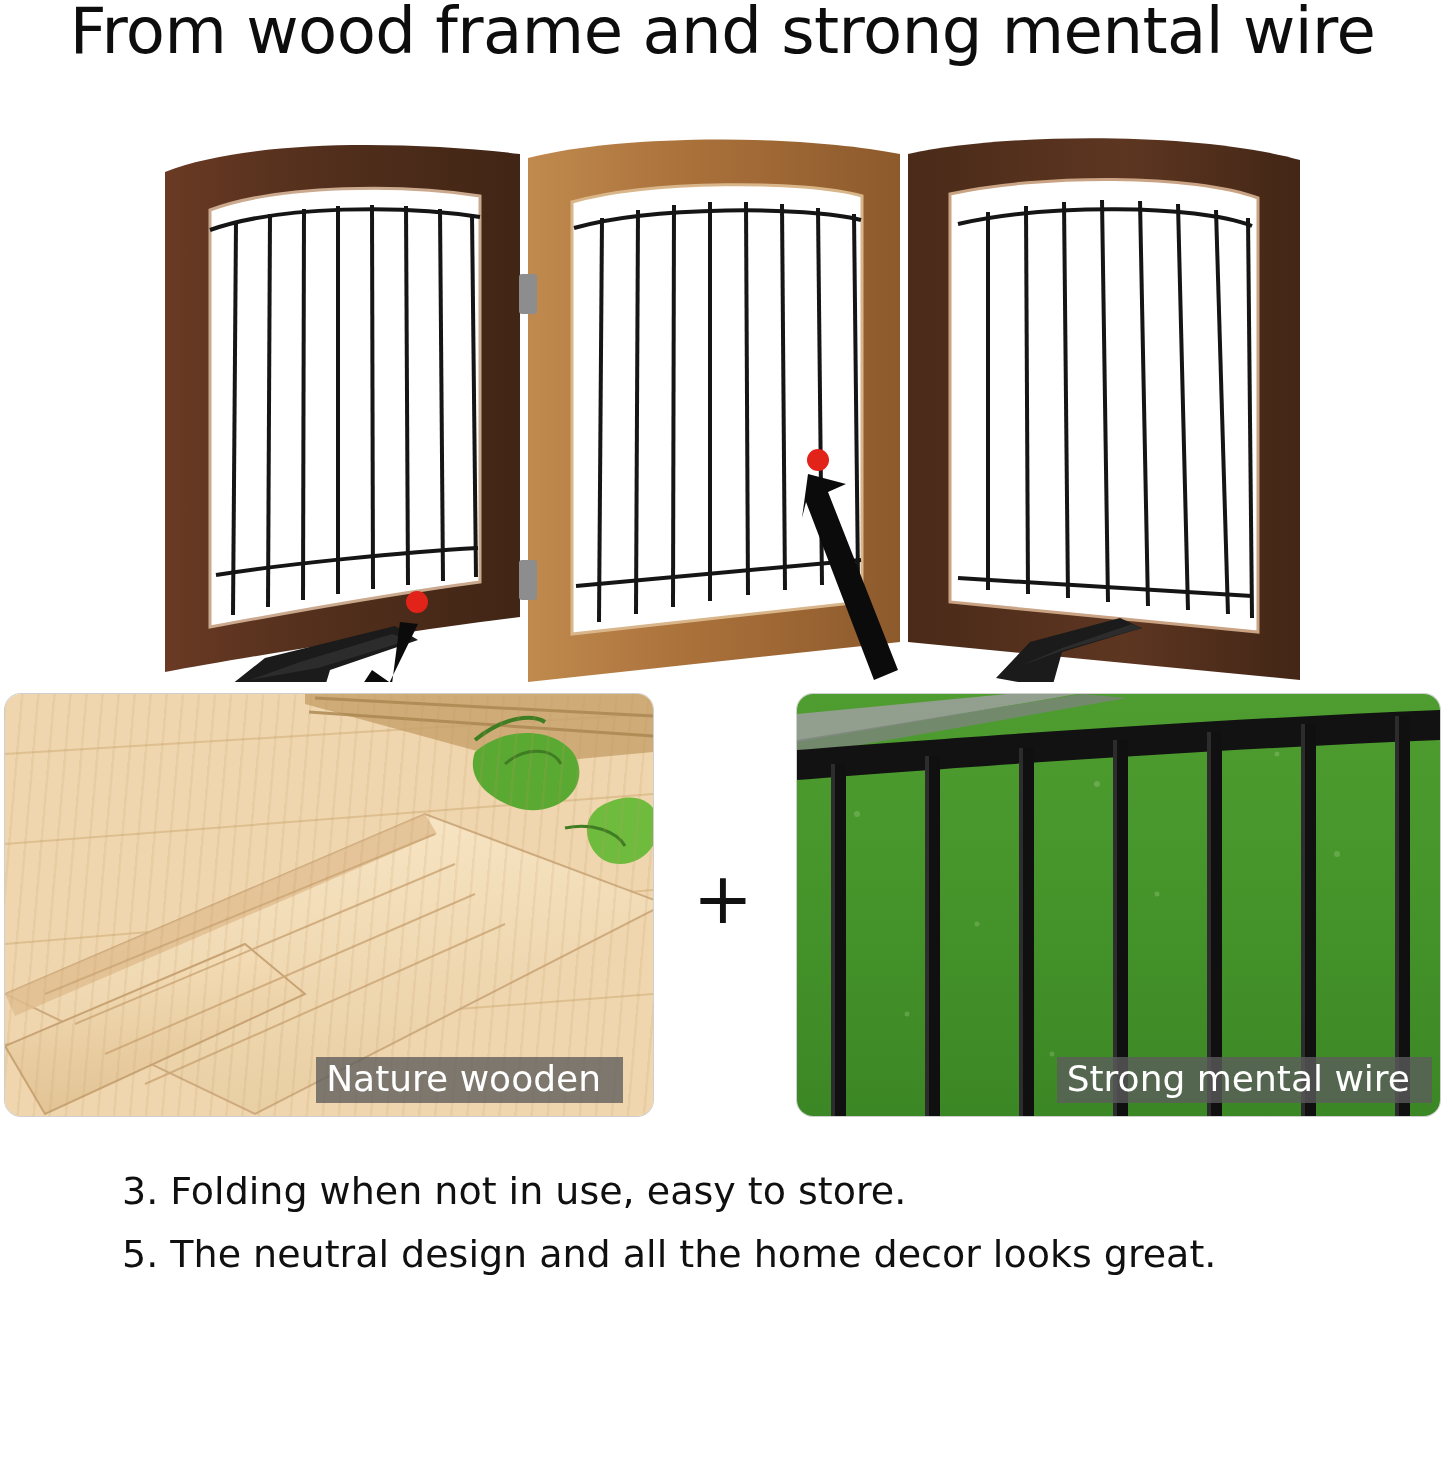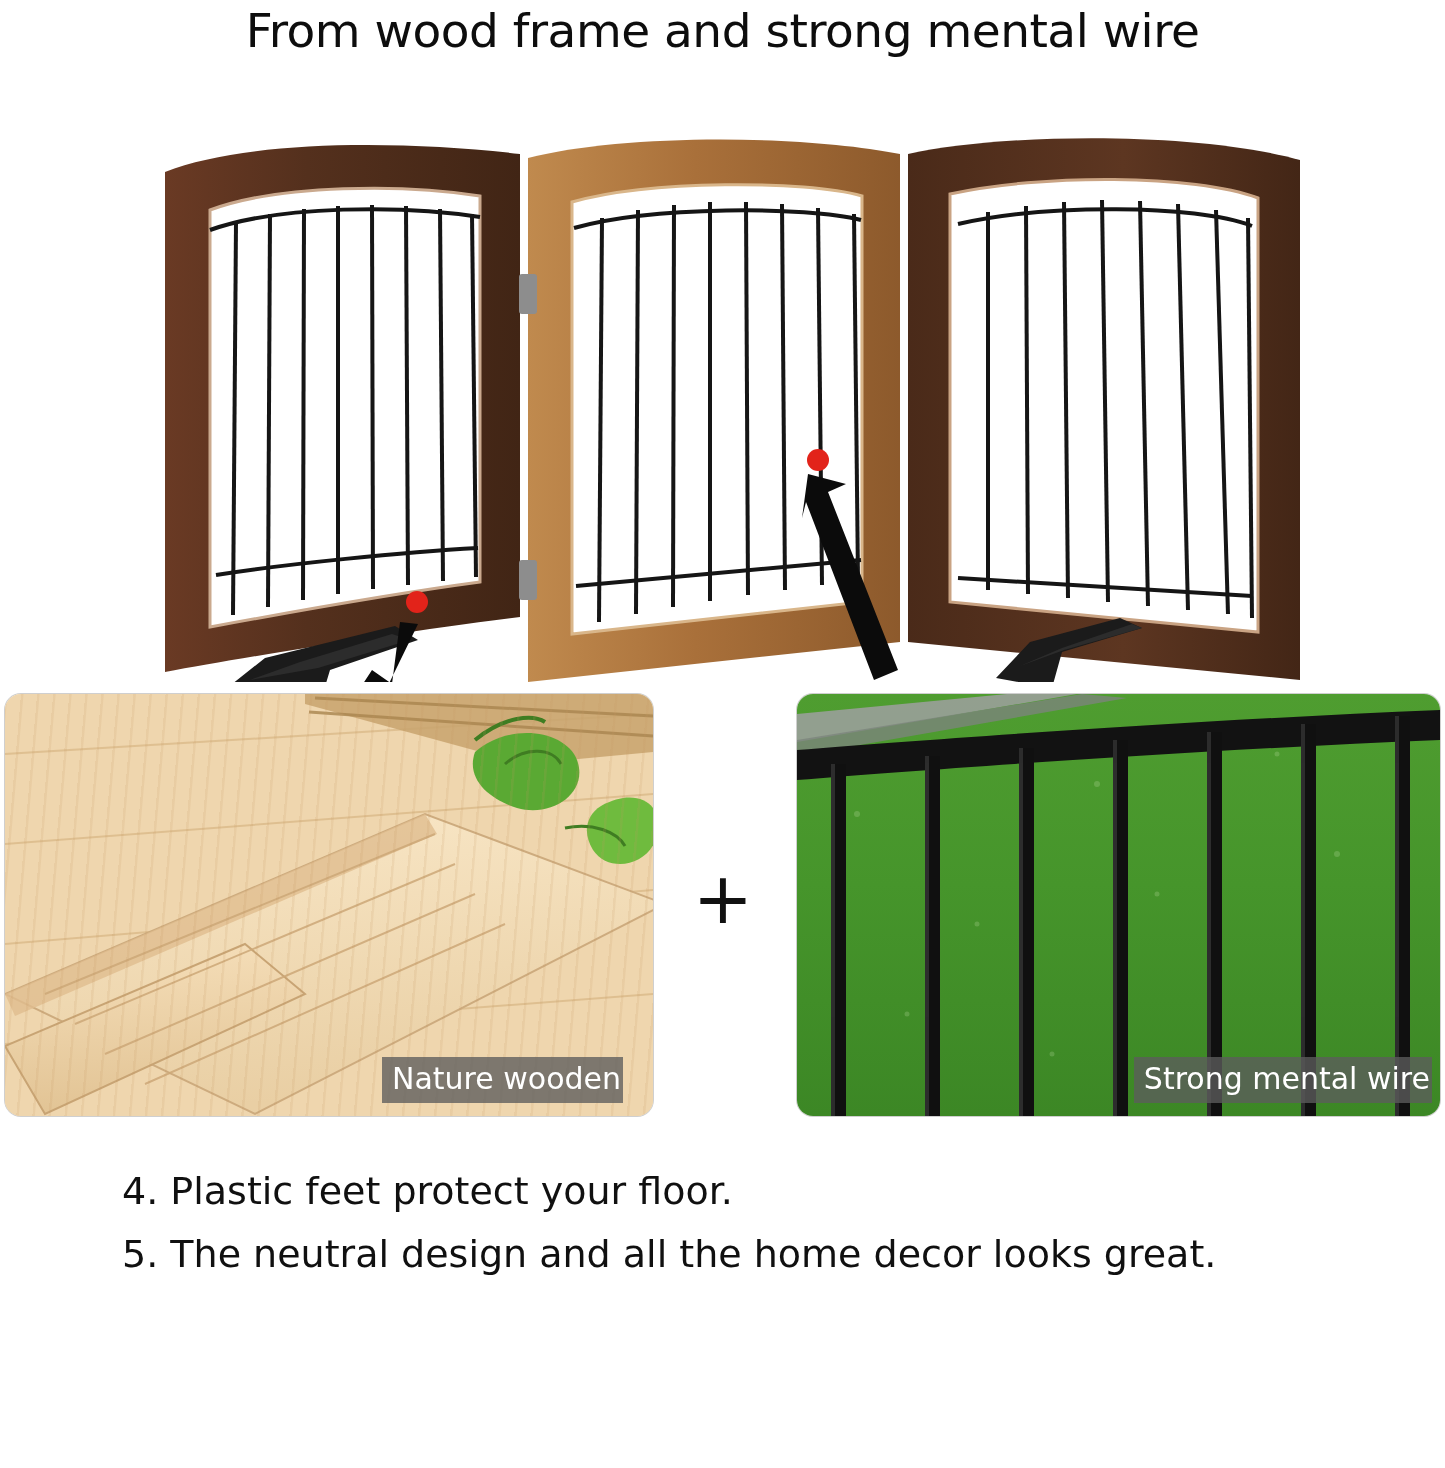--- a/index.html
+++ b/index.html
@@ -15,21 +15,21 @@
     overflow: hidden;
   }
 
   
   .headline {
     position: absolute;
     top: 2px;
     left: 0;
     width: 1445px;
     text-align: center;
-    font-size: 47px;
+    font-size: 64px;
     line-height: 58px;
     color: #0d0d0d;
     font-family: "DejaVu Sans", sans-serif;
     font-weight: 400;
     letter-spacing: -0.5px;
   }
 
   
   .hero {
     position: absolute;
@@ -58,23 +58,23 @@
     top: 694px;
     width: 643px;
     height: 422px;
     text-align: center;
   }
   .caption {
     position: absolute;
     bottom: 13px;
     background: rgba(92,92,92,0.78);
     color: #ffffff;
-    font-size: 30px;
+    font-size: 36px;
     line-height: 40px;
-    padding: 2px 2px 4px 10px;
+    padding: 2px 22px 4px 10px;
     font-family: "DejaVu Sans", sans-serif;
     white-space: nowrap;
   }
   .caption-wood { right: 30px; }
   .caption-wire { right: 8px; }
 
   .plus-sign {
     position: absolute;
     left: 688px;
     top: 862px;
@@ -324,15 +324,15 @@
       <rect x="504" y="30" width="4" height="392"></rect>
       <rect x="598" y="22" width="4" height="400"></rect>
     </g>
   </svg>
   <div class="caption caption-wire">Strong mental wire</div>
 </div>
 
 <div class="plus-sign">+</div>
 
 <div class="features">
-  <div class="feature-line">4. Plastic feet protect your floor.</div>
+  <div class="feature-line">3. Folding when not in use, easy to store.</div>
   <div class="feature-line">5. The neutral design and all the home decor looks great.</div>
 </div>
 
 </body></html>

